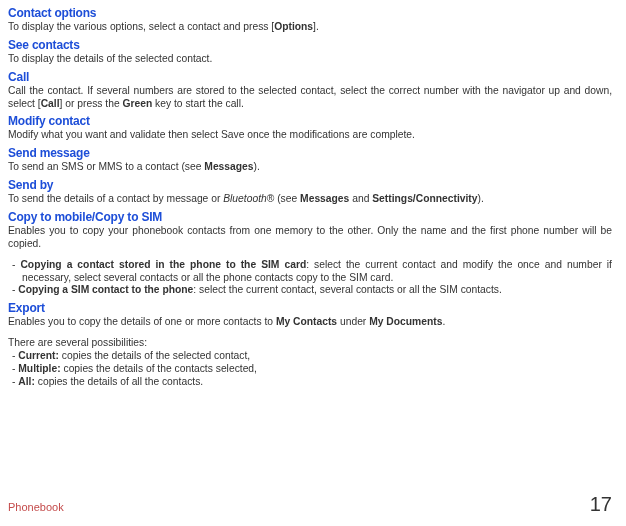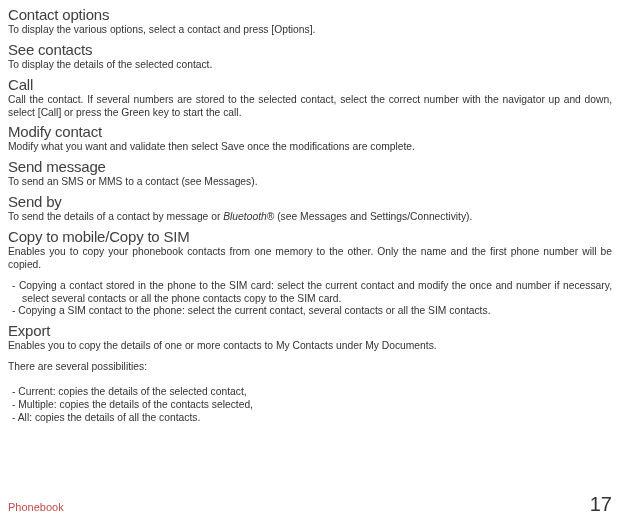--- a/index.html
+++ b/index.html
@@ -4,26 +4,26 @@
 <style>
   html,body{margin:0;padding:0}
   body{
     width:626px;height:526px;
     font-family:Arial,Helvetica,sans-serif;
     color:#333;
     position:relative;
     box-sizing:border-box;
     padding:6px 14px 0 8px;
   }
-  .h{font-size:15px;font-weight:normal;color:#404040;margin-top:4px;margin-bottom:1px;letter-spacing:-0.2px}
+  .h{font-size:12px;font-weight:bold;color:#1d4ed8;margin-top:4px;margin-bottom:1px;letter-spacing:-0.2px}
   .h.first{margin-top:0}
   .p{font-size:10.3px;line-height:1.25;color:#333;margin:0 0 3px 0;text-align:justify}
   .li{font-size:10.3px;line-height:1.25;color:#333;margin:0 0 0 0;padding-left:14px;text-indent:-10px;text-align:justify}
   .li::before{content:"- ";color:#333}
-  b{font-weight:normal}
+  b{font-weight:bold}
   i{font-style:italic}
   .footer{
     position:absolute;left:8px;right:14px;bottom:10px;
     display:flex;justify-content:space-between;align-items:baseline;
     font-size:11px;
     text-align:right;
   }
   .ftitle{color:#c44b4b}
   .pnum{font-size:20px;font-weight:normal;color:#333}
 </style>
@@ -58,21 +58,21 @@
 
 <div class="h">Copy to mobile/Copy to SIM</div>
 <p class="p" style="margin-bottom:8px">Enables you to copy your phonebook contacts from one memory to the other. Only the name and the first phone number will be copied.</p>
 <div class="li"><b>Copying a contact stored in the phone to the SIM card</b><span>: select the current contact and modify the once and number if necessary, select several contacts  or all the phone contacts copy to the SIM card.</span></div>
 <div class="li" style="margin-bottom:1px"><b>Copying a SIM contact to the phone</b><span>: select the current contact, several contacts or all the SIM contacts.</span></div>
 
 <div class="h">Export</div>
 <p class="p" style="margin-bottom:8px">
   <span>Enables you to copy the details of one or more contacts to </span><b>My Contacts</b><span> under </span><b>My Documents</b><span>.</span>
 </p>
-<p class="p" style="margin-bottom:12px">There are several possibilities:</p>
+<p class="p" style="margin-bottom:0">There are several possibilities:</p>
 <div class="li"><b>Current:</b><span> copies the details of the selected contact,</span></div>
 <div class="li"><b>Multiple:</b><span> copies the details of the contacts selected,</span></div>
 <div class="li"><b>All:</b><span> copies the details of all the contacts.</span></div>
 
 <div class="footer">
   <span class="ftitle">Phonebook</span>
   <span class="pnum">17</span>
 </div>
 
 </body></html>

